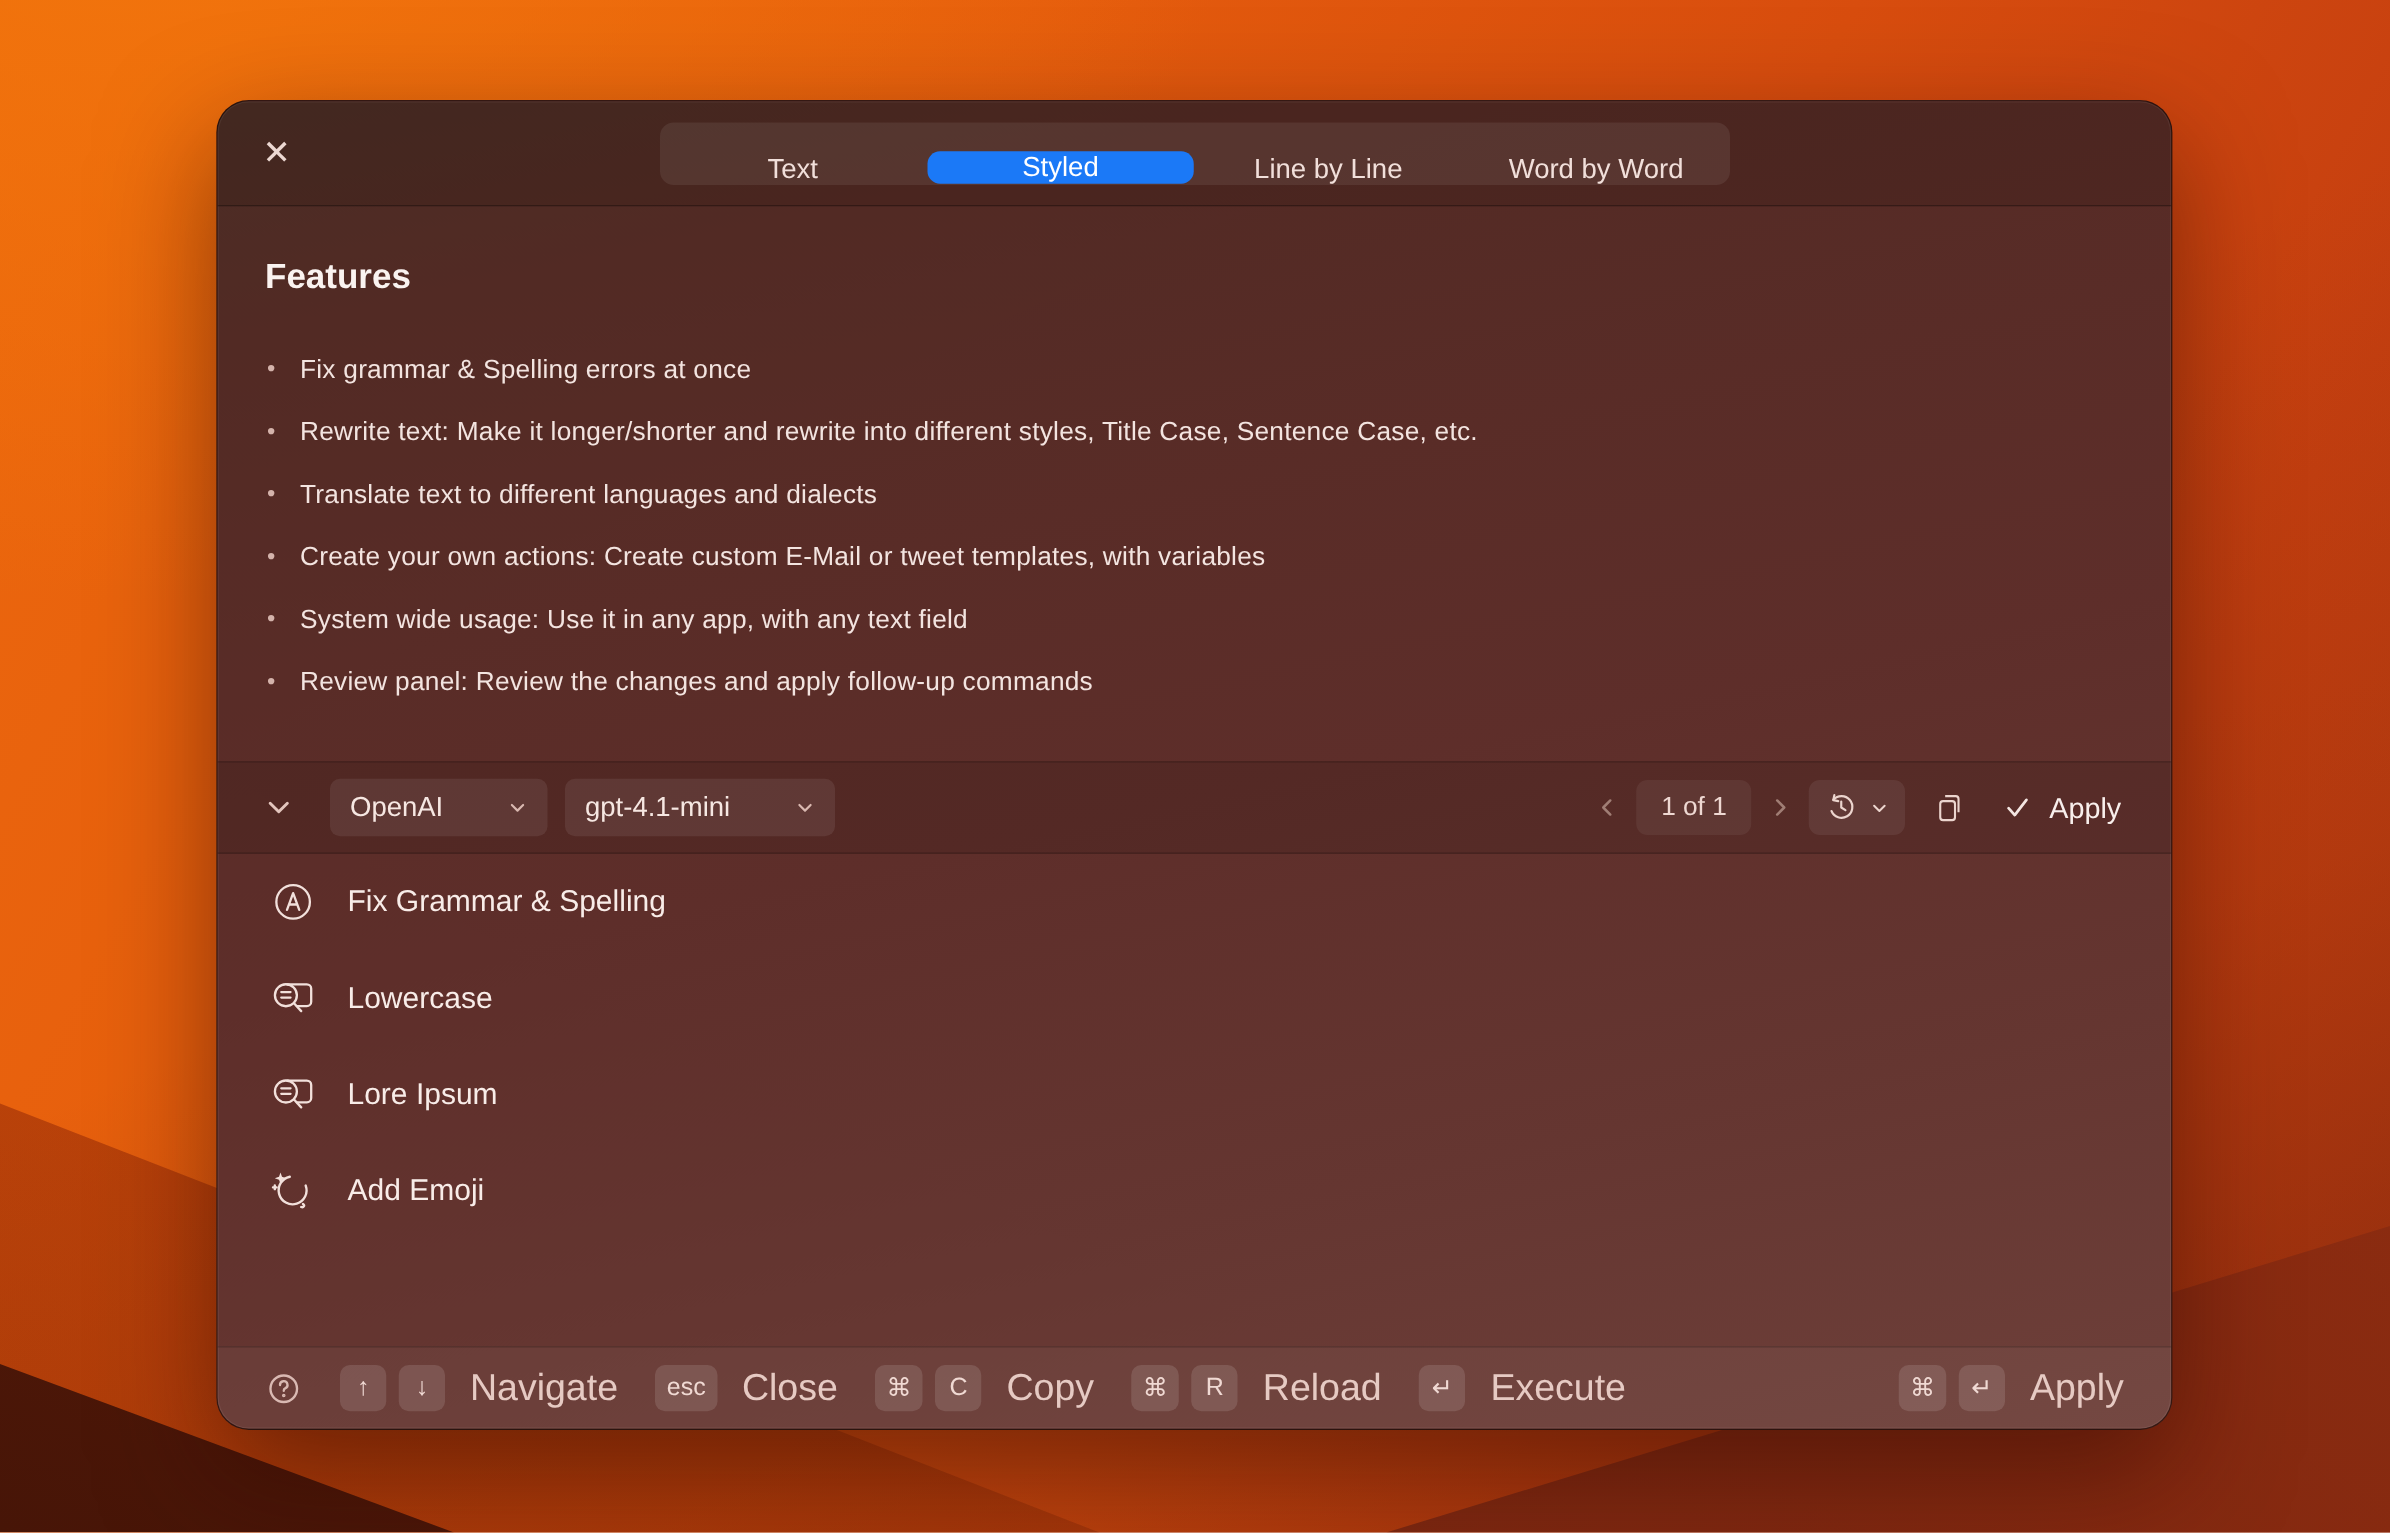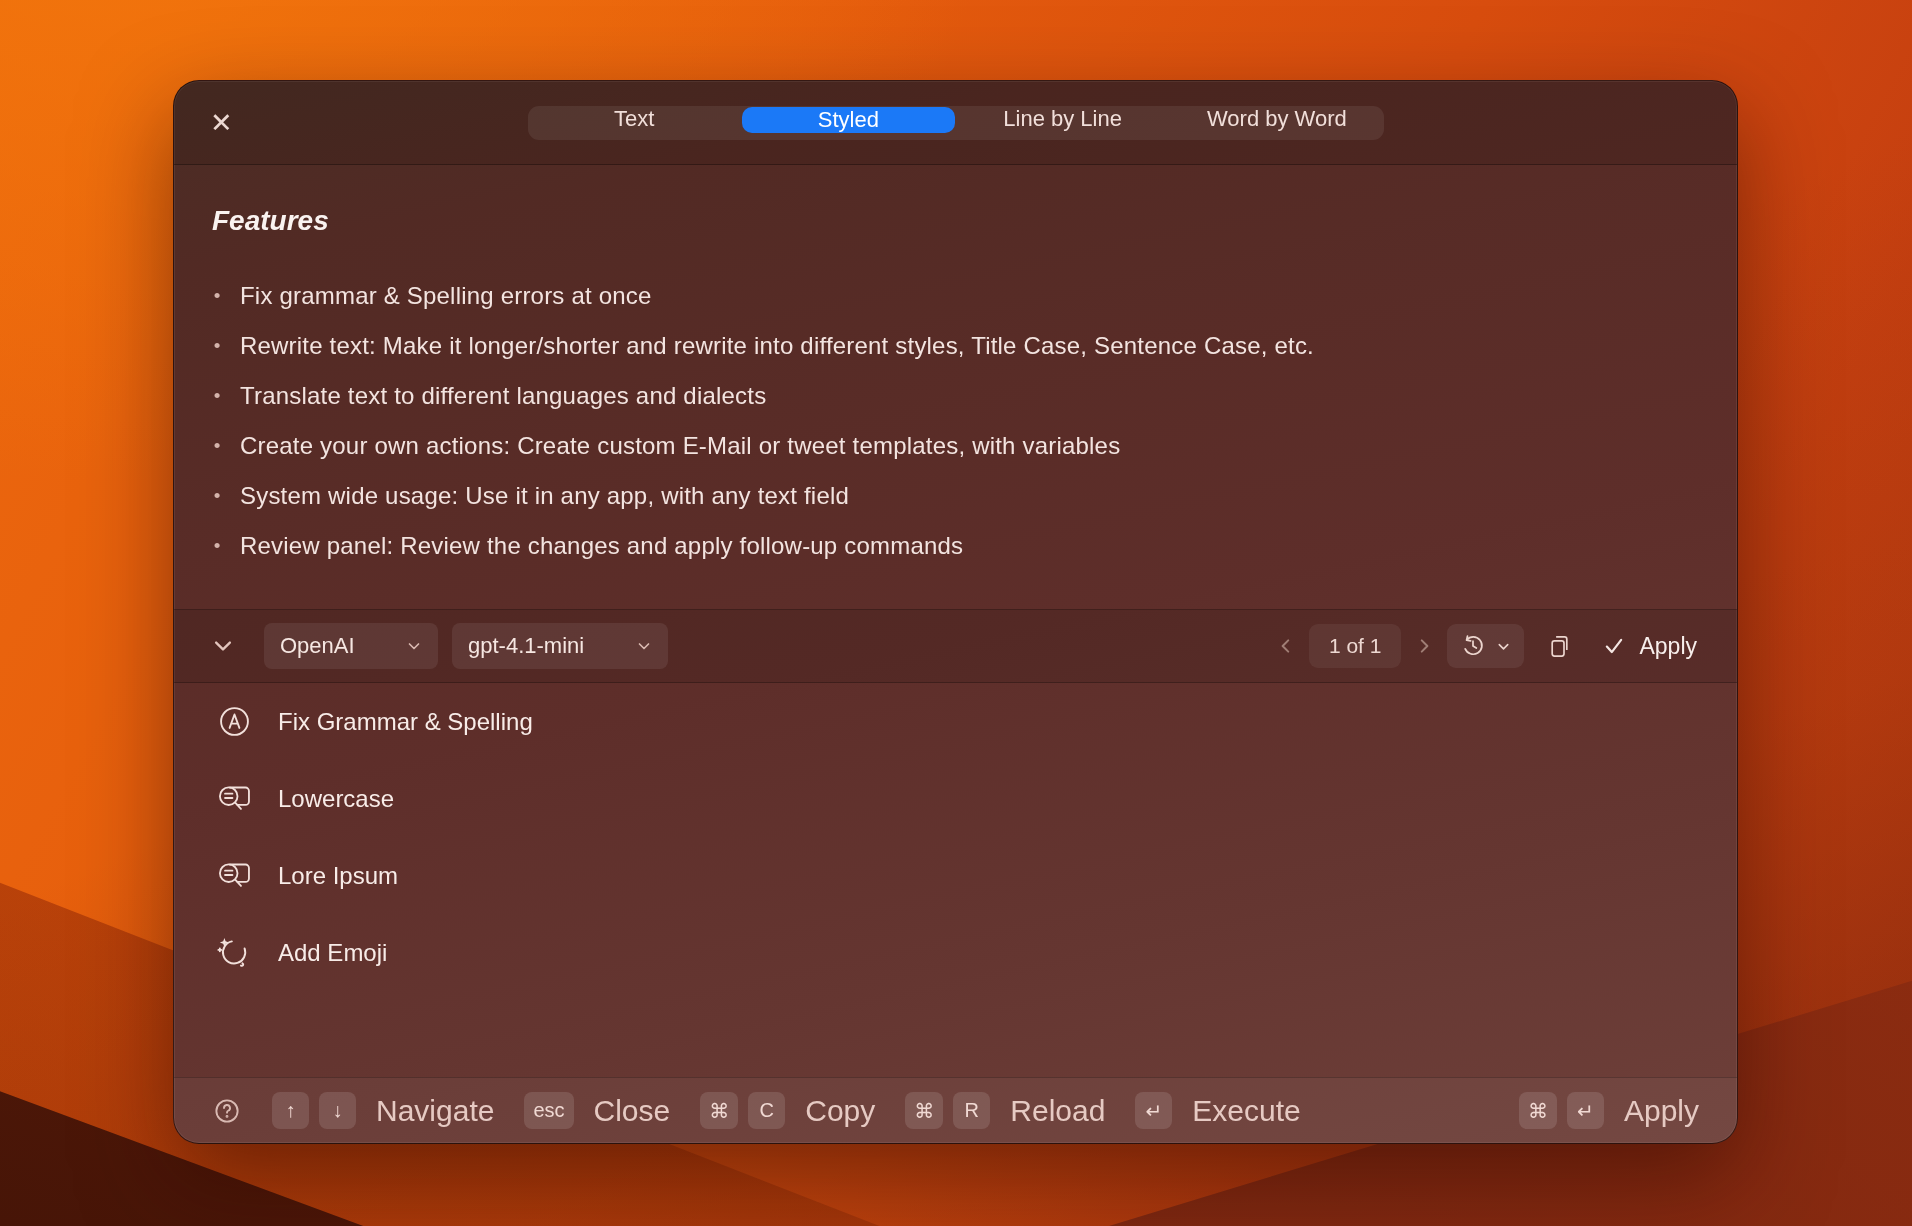--- a/index.html
+++ b/index.html
@@ -26,33 +26,33 @@
     border:1px solid rgba(25,6,2,0.65);
     box-shadow: inset 0 0 0 1px rgba(255,255,255,0.07), 0 34px 90px rgba(45,8,0,0.5);
     display:flex; flex-direction:column; color:#f3e4e0;
   }
 
   
   .titlebar { height:84px; flex:none; position:relative; display:flex; align-items:center; justify-content:center;
     background:rgba(15,5,3,0.12); border-bottom:1px solid rgba(0,0,0,0.3); }
   .close-btn { position:absolute; left:36px; top:50%; transform:translateY(-50%);
     font-size:27px; color:#ecd8d2; line-height:1; cursor:default; font-weight:400; }
-  .segmented { display:flex; align-items:flex-start; height:34px; width:856px;
+  .segmented { display:flex; align-items:flex-end; height:50px; width:856px;
     background:rgba(255,255,255,0.075); border-radius:11px; }
   .segment { flex:1 1 0; display:flex; align-items:center; justify-content:center;
     font-size:22px; color:#f1dfda; position:relative; border-radius:10px; }
   .segment.selected { background:var(--accent,#1b79f7); color:#ffffff; margin:1px; font-weight:500; }
   .seg-divider { width:1px; margin:10px 0; background:rgba(255,255,255,0.18); flex:none; }
 
   
   .features { height:444px; flex:none; padding:32px 44px 0 38px; }
-  .features-title { font-size:28px; font-weight:700; color:#faf3f0; margin:8px 0 34px 0;font-style:italic; }
+  .features-title { font-size:28px; font-weight:700; color:#faf3f0; margin:8px 0 34px 0; }
   .bullet-row { display:flex; gap:18px; height:50px; align-items:center; }
   .bullet-dot { color:#d4b3ab; font-size:19px; width:10px; text-align:center; flex:none; }
-  .bullet-text { font-size:24px; color:#f3e4e0; letter-spacing:.2px; white-space:nowrap; }
+  .bullet-text { font-size:21px; color:#f3e4e0; letter-spacing:.2px; white-space:nowrap; }
 
   
   .toolbar { height:74px; flex:none; display:flex; align-items:center; padding:0 40px 0 38px;
     background:rgba(0,0,0,0.10); border-top:1px solid rgba(0,0,0,0.22); border-bottom:1px solid rgba(0,0,0,0.25); }
   .tb-left { display:flex; align-items:center; gap:14px; }
   .collapse-chevron { color:#e3c5bd; display:flex; margin-right:16px; }
   .pill { display:flex; align-items:center; justify-content:space-between; gap:26px;
     background:rgba(255,255,255,0.08); border-radius:8px; height:46px; padding:0 16px;
     font-size:22px; color:#f6e7e2; }
   .pill .chev { color:#d9b8b0; display:flex; }

